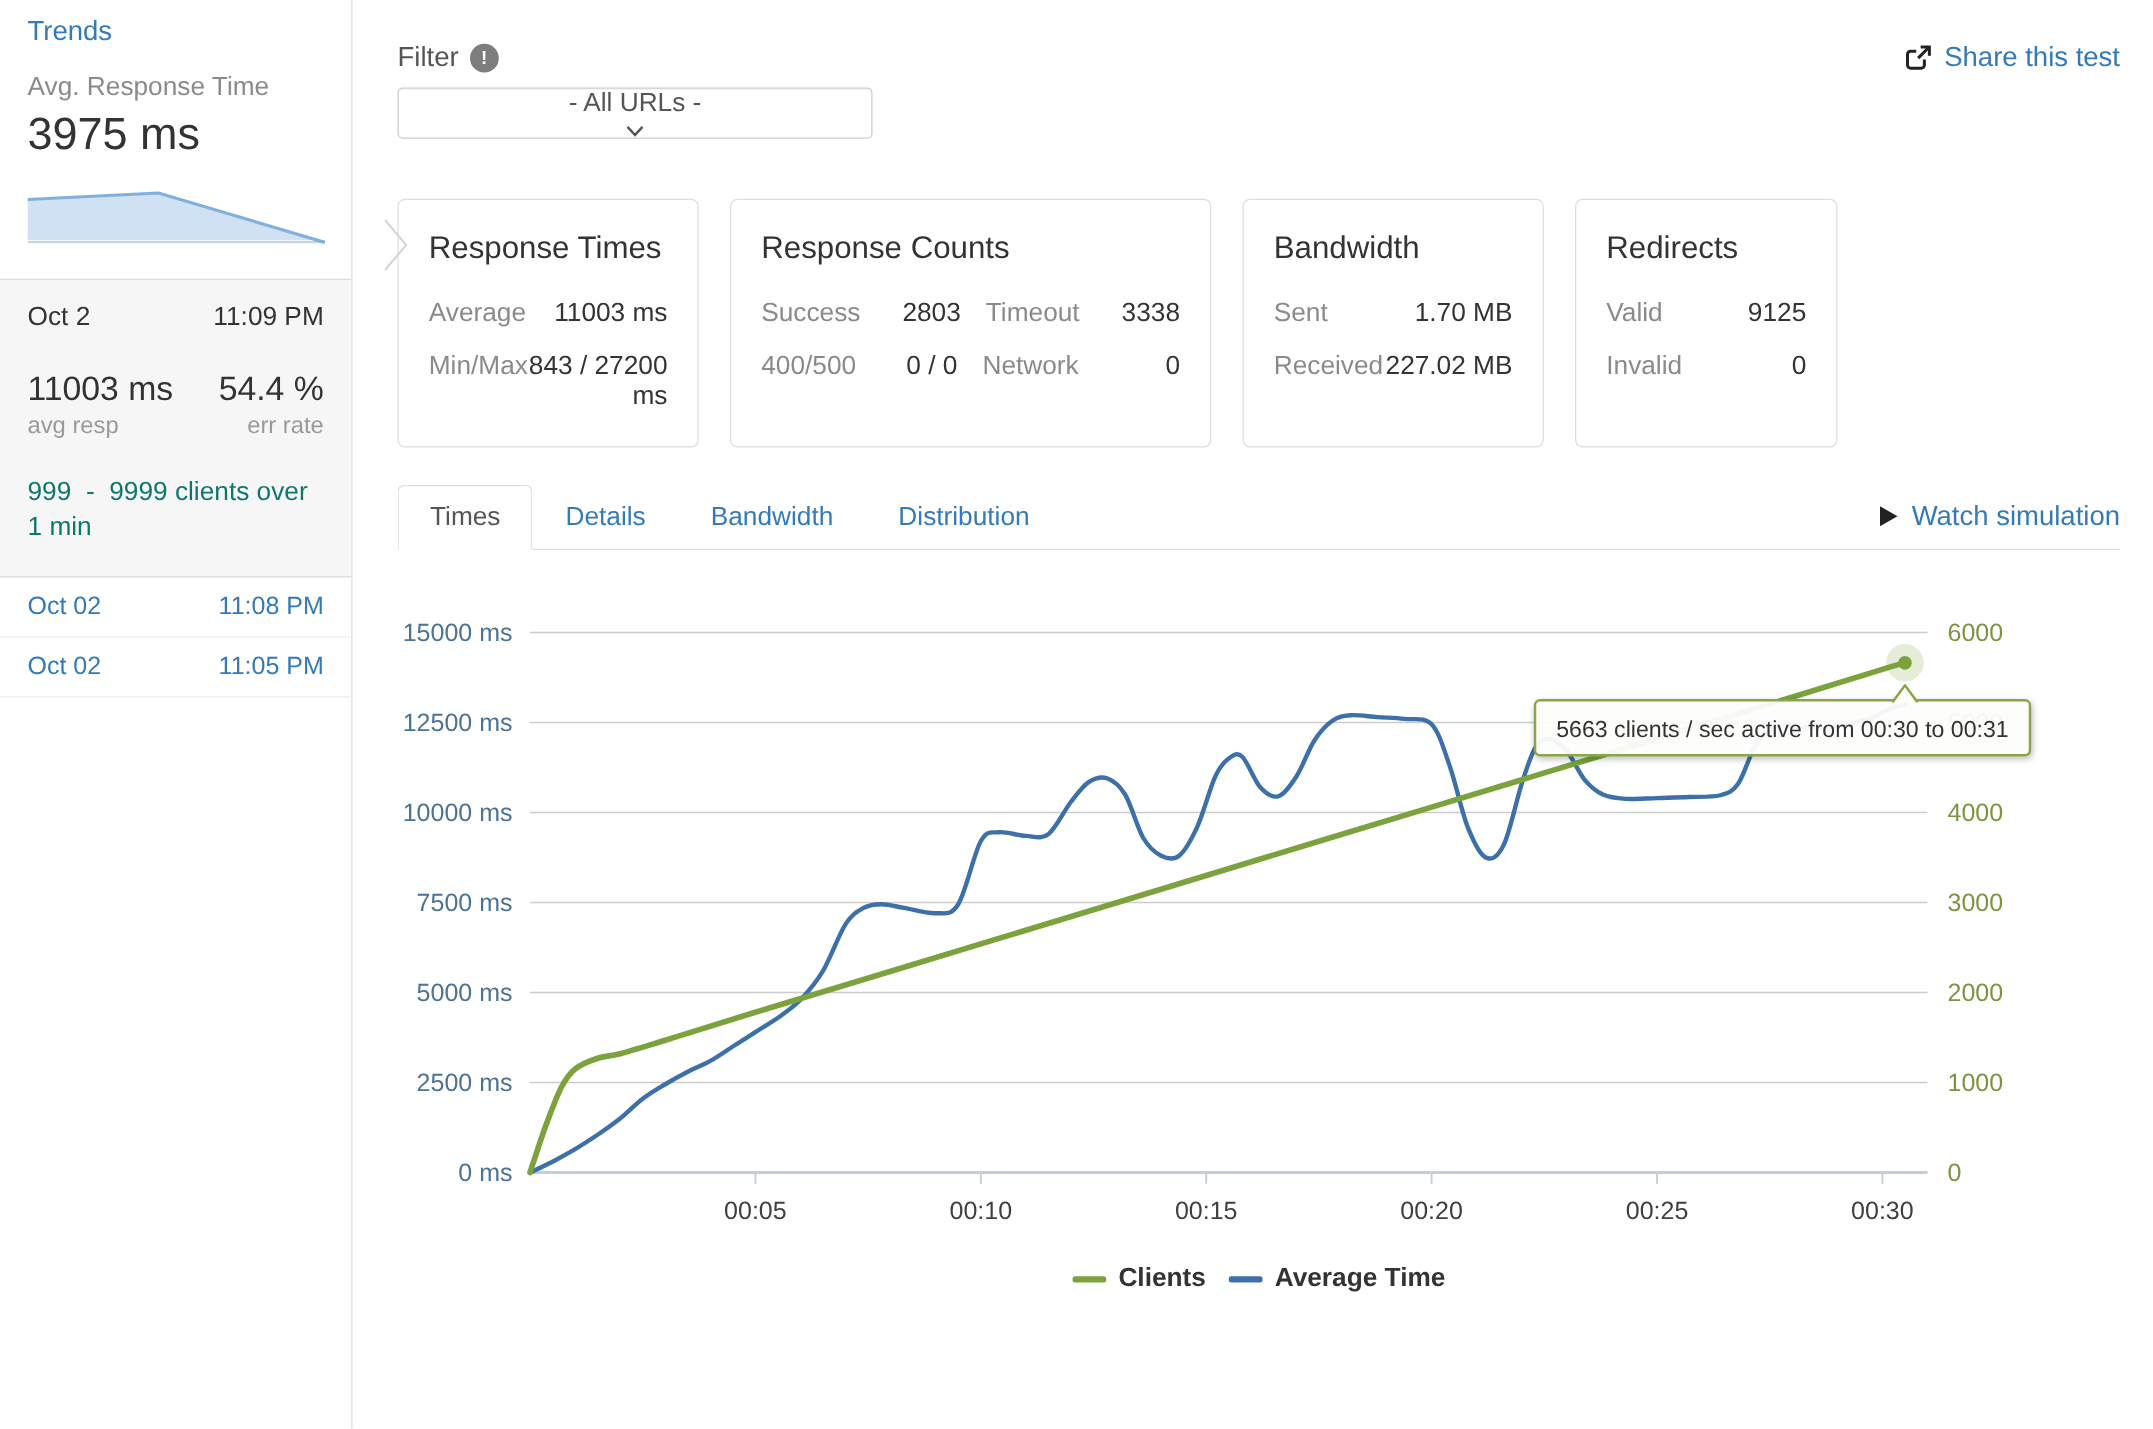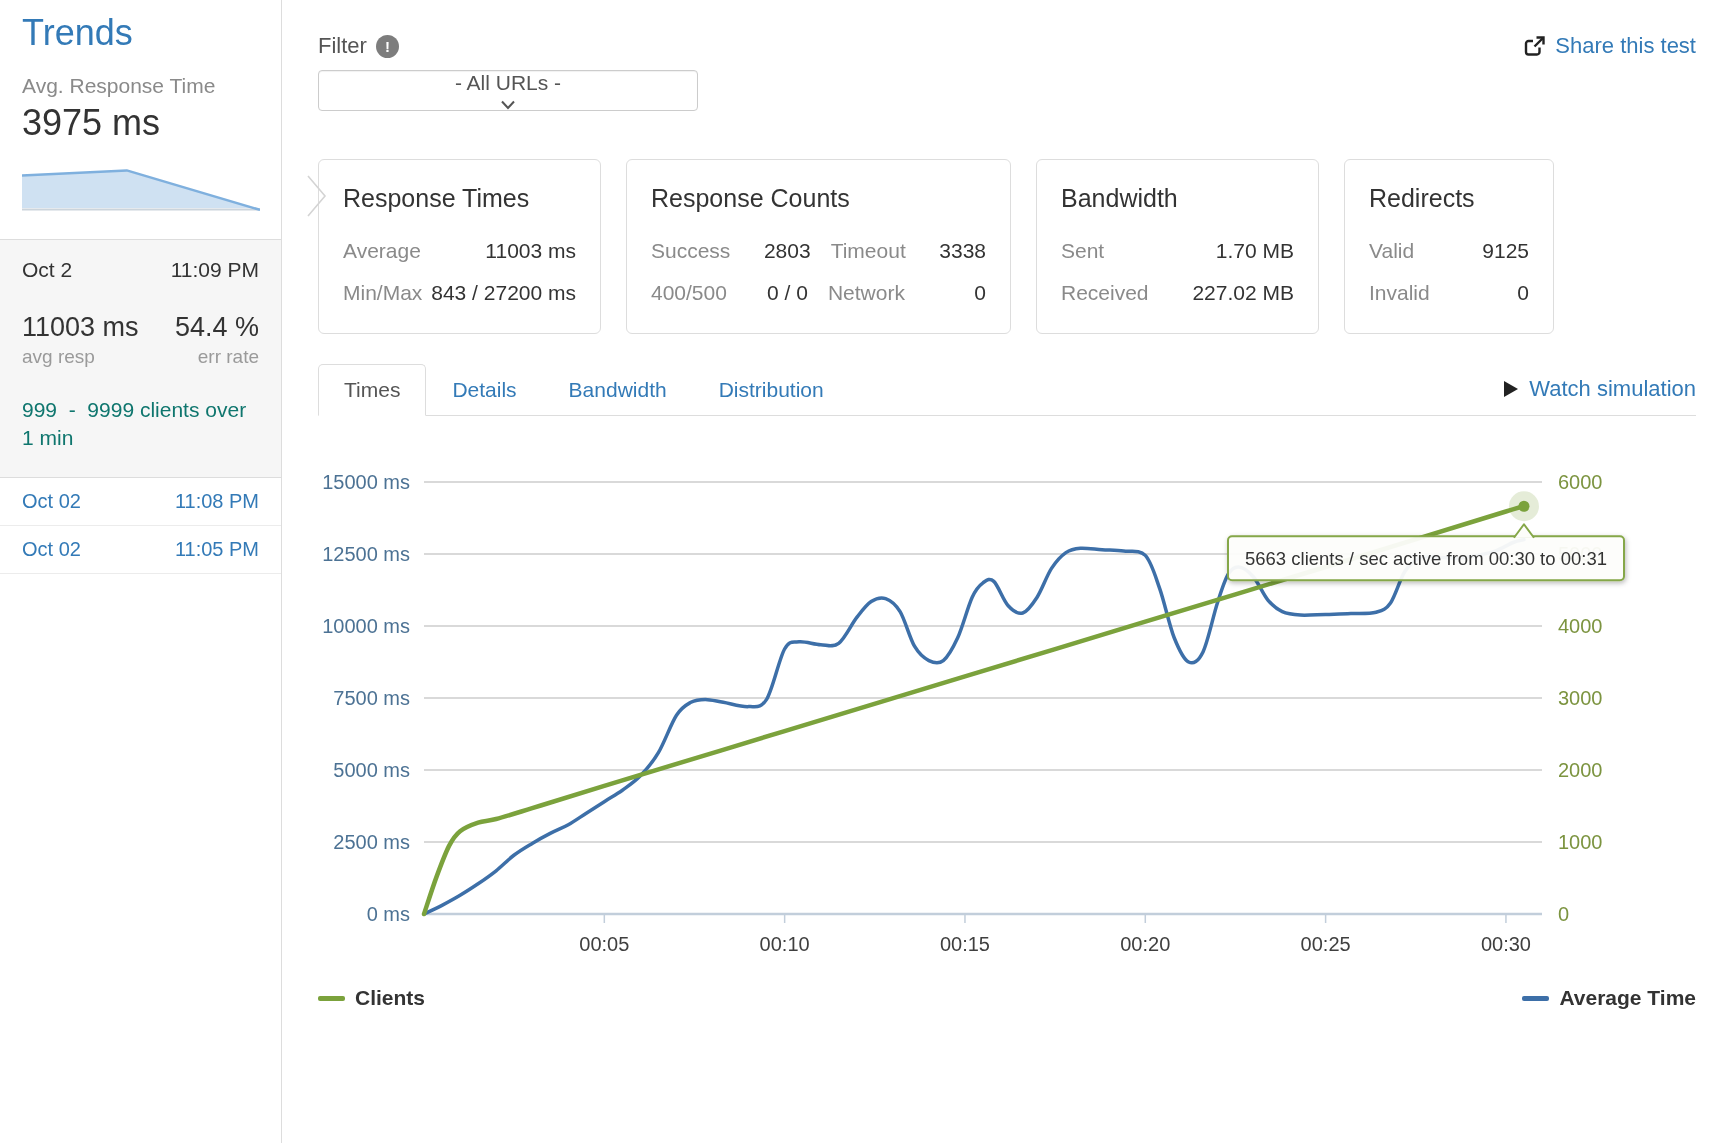--- a/index.html
+++ b/index.html
@@ -1,21 +1,21 @@
 <!DOCTYPE html>
 <html><head>
 <meta charset="utf-8">
 <style>
   html,body{margin:0;padding:0;background:#fff;color:#333;font-family:"Liberation Sans",sans-serif;}
   .app{position:relative;width:1722px;height:1143px;display:flex;overflow:hidden;background:#fff;}
 
   
   .sidebar{flex:0 0 282px;width:282px;border-right:1px solid #ddd;box-sizing:border-box;padding-top:6px;}
   .sb-pad{padding:0 22px;}
-  .sb-title{color:#337ab7;font-size:36px;margin:6px 0 20px;font-weight:400;}
+  .sb-title{color:#337ab7;font-size:22px;margin:6px 0 20px;font-weight:400;}
   .sb-metric-label{color:#8a8a8a;font-size:21px;margin-bottom:4px;}
   .sb-metric-value{color:#333;font-size:36px;margin-bottom:16px;}
   .sb-spark{display:block;margin-bottom:20px;}
   .run-active{background:#f6f6f6;border-top:1px solid #ddd;border-bottom:1px solid #ddd;padding:18px 22px 24px;margin-top:27px;}
   .run-row{display:flex;justify-content:space-between;font-size:21px;color:#333;}
   .run-stats{display:flex;justify-content:space-between;margin-top:30px;}
   .stat .v{font-size:27px;color:#333;}
   .stat .l{font-size:19px;color:#9a9a9a;margin-top:3px;}
   .stat.right{text-align:right;}
   .run-desc{margin-top:28px;font-size:21px;color:#0f766e;line-height:1.35;white-space:pre-wrap;}
@@ -26,41 +26,41 @@
   .main{flex:1;box-sizing:border-box;padding:3px 26px 0 36px;}
   .banner{width:1223px;box-sizing:border-box;background:#fcf8e3;border:1px solid #faebcc;border-radius:4px;color:#8a6d3b;font-size:21px;text-align:center;padding:13px 12px;}
   .toolbar{display:flex;justify-content:space-between;align-items:flex-start;margin-top:30px;}
   .filter-label{display:flex;align-items:center;gap:9px;font-size:22px;color:#555;}
   .info-badge{width:23px;height:23px;border-radius:50%;background:#7d7d7d;color:#fff;font-size:15px;font-weight:bold;display:inline-flex;align-items:center;justify-content:center;cursor:pointer;}
   .select{width:380px;height:41px;box-sizing:border-box;border:1px solid #ccc;border-radius:4px;box-shadow:inset 0 1px 1px rgba(0,0,0,.06);display:flex;align-items:center;justify-content:space-between;padding:0 14px;font-size:21px;color:#555;margin-top:11px;cursor:pointer;background:#fff;flex-direction:column;}
   .share-link{display:flex;align-items:center;gap:9px;color:#337ab7;font-size:22px;cursor:pointer;}
 
   .cards{display:flex;gap:25px;margin-top:48px;}
   .card{border:1px solid #ddd;border-radius:6px;box-sizing:border-box;padding:24px 24px 10px;background:#fff;}
-  .card.w1,.card.w3{width:283px;}
+  .card.w1,.card.w3{width:241px;}
   .card.w2{width:385px;}
   .card.w4{width:210px;}
   .card-title{font-size:25px;color:#333;margin:0 0 26px;font-weight:400;}
   .card-row{display:grid;align-items:baseline;font-size:21px;margin-bottom:18px;}
   .cols2{grid-template-columns:auto 1fr;}
   .cols4{grid-template-columns:auto 1fr auto 1fr;}
   .cl{color:#8a8a8a;}
   .cl.second{padding-left:20px;}
   .cv{text-align:right;color:#333;}
 
   .tabs-row{display:flex;align-items:flex-end;border-bottom:1px solid #ddd;margin-top:30px;}
   .tab{font-size:21px;padding:13px 25px;margin-bottom:-1px;cursor:pointer;border:1px solid transparent;}
   .tab.active{background:#fff;color:#555;border:1px solid #ddd;border-bottom:1px solid #fff;border-radius:5px 5px 0 0;}
   .tab.plain{color:#337ab7;}
   .tabs-spacer{flex:1;}
   .watch-link{display:flex;align-items:center;gap:10px;color:#337ab7;font-size:22px;padding-bottom:13px;cursor:pointer;}
 
   .chart-wrap{margin-top:44px;}
   #chart text{font-family:"Liberation Sans",sans-serif;}
-  .legend{display:flex;justify-content:space-between;gap:18px;margin-top:22px;}
+  .legend{display:flex;justify-content:center;gap:18px;margin-top:22px;}
   .legend-item{display:flex;align-items:center;gap:10px;font-size:21px;font-weight:bold;color:#333;cursor:pointer;}
   .legend-swatch{width:27px;height:5px;border-radius:2px;background:#999;}
 </style>
 </head>
 <body>
 
 <div class="app">
 
   <div class="sidebar">
     <div class="sb-pad">

